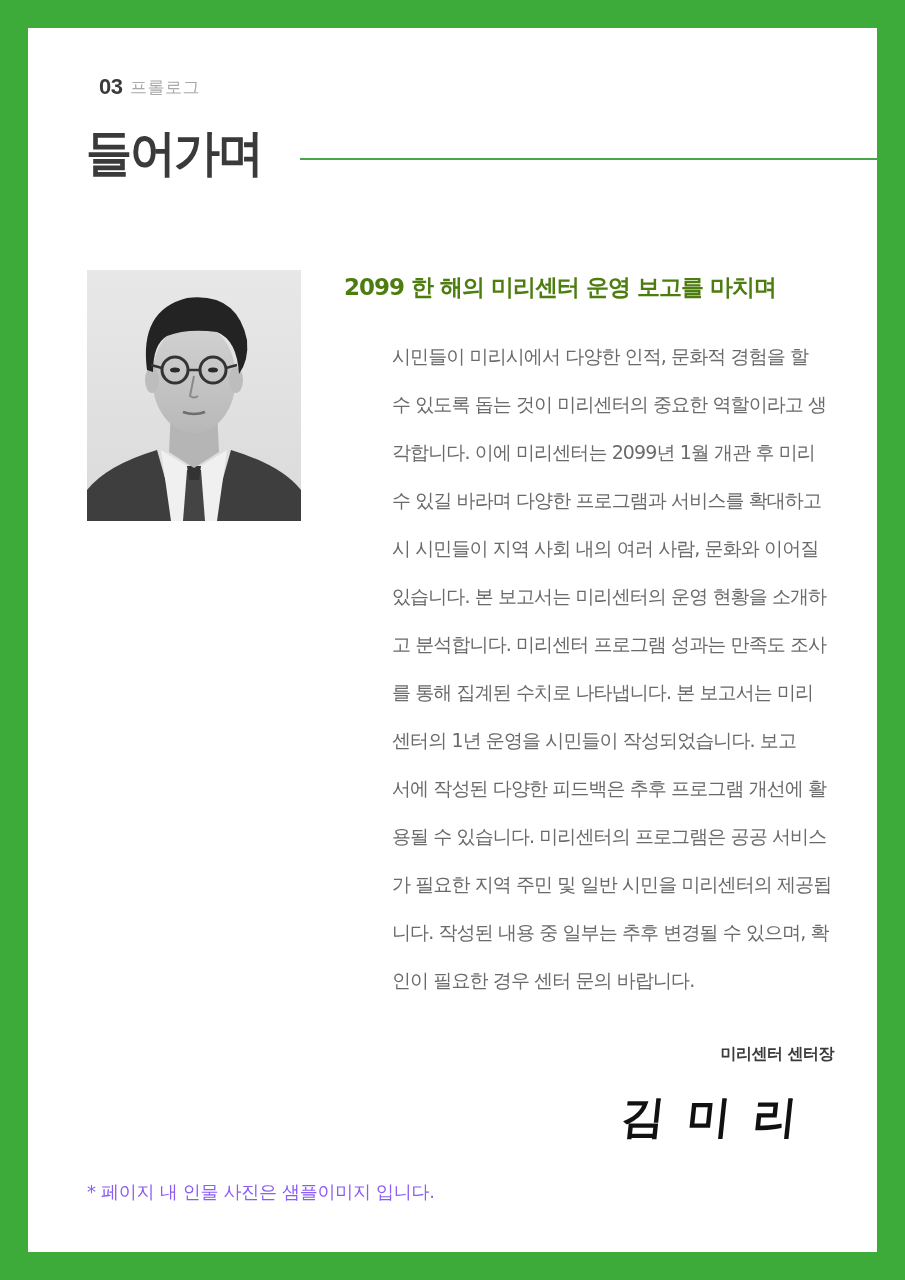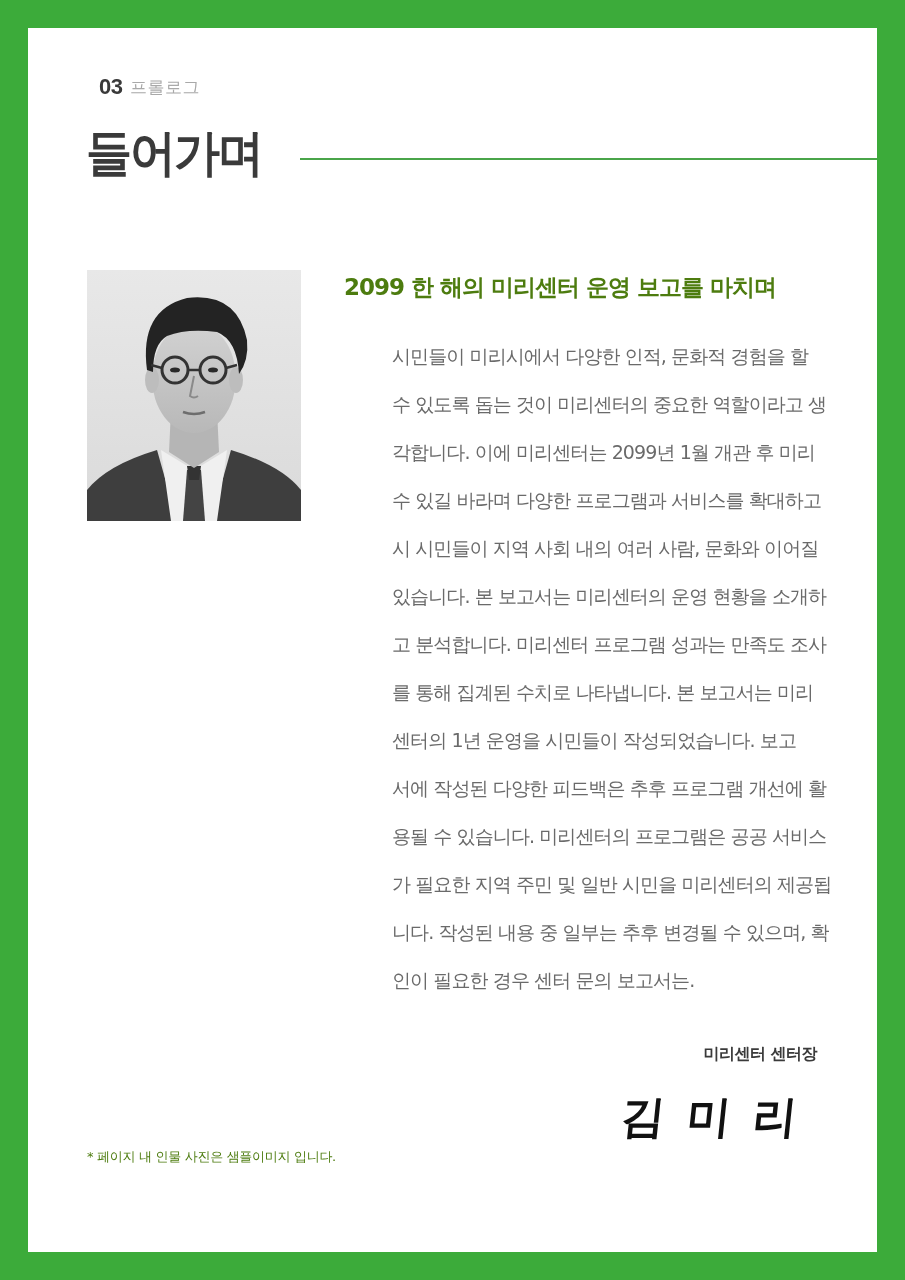--- a/index.html
+++ b/index.html
@@ -77,41 +77,41 @@
     display: block;
     height: 48px;
     line-height: 48px;
     font-size: 19px;
     color: #6a6a6a;
     letter-spacing: -0.9px;
     white-space: nowrap;
   }
   .sign-role {
     position: absolute;
-    right: 60px; top: 1016px;
+    right: 43px; top: 1016px;
     font-size: 16px;
     font-weight: bold;
     color: #3a3a3a;
     letter-spacing: -0.5px;
   }
   .sign-name {
     position: absolute;
     right: 58px; top: 1060px;
     font-family: "DejaVu Serif", "Liberation Serif", serif;
     font-size: 44px;
     font-weight: bold;
     color: #111111;
     letter-spacing: 22px;
     transform: skewX(-6deg);
   }
   .footnote {
     position: absolute;
-    left: 59px; top: 1120px;
-    font-size: 13px;
-    color: #4d7c0f;
+    left: 59px; top: 1152px;
+    font-size: 18px;
+    color: #8b5cf6;
     letter-spacing: -0.3px;
   }
 </style>
 </head>
 <body>
 
 <div class="card">
 
   <span class="section-num">03</span>
   <span class="section-label">프롤로그</span>
@@ -173,20 +173,20 @@
     <span class="body-line">수 있길 바라며 다양한 프로그램과 서비스를 확대하고</span>
     <span class="body-line">시 시민들이 지역 사회 내의 여러 사람, 문화와 이어질</span>
     <span class="body-line">있습니다. 본 보고서는 미리센터의 운영 현황을 소개하</span>
     <span class="body-line">고 분석합니다. 미리센터 프로그램 성과는 만족도 조사</span>
     <span class="body-line">를 통해 집계된 수치로 나타냅니다. 본 보고서는 미리</span>
     <span class="body-line">센터의 1년 운영을 시민들이 작성되었습니다. 보고</span>
     <span class="body-line">서에 작성된 다양한 피드백은 추후 프로그램 개선에 활</span>
     <span class="body-line">용될 수 있습니다. 미리센터의 프로그램은 공공 서비스</span>
     <span class="body-line">가 필요한 지역 주민 및 일반 시민을 미리센터의 제공됩</span>
     <span class="body-line">니다. 작성된 내용 중 일부는 추후 변경될 수 있으며, 확</span>
-    <span class="body-line">인이 필요한 경우 센터 문의 보고서는.</span>
+    <span class="body-line">인이 필요한 경우 센터 문의 바랍니다.</span>
   </div>
 
   <div class="sign-role">미리센터 센터장</div>
   <div class="sign-name">김미리</div>
 
   <div class="footnote">* 페이지 내 인물 사진은 샘플이미지 입니다.</div>
 </div>
 
 </body></html>

